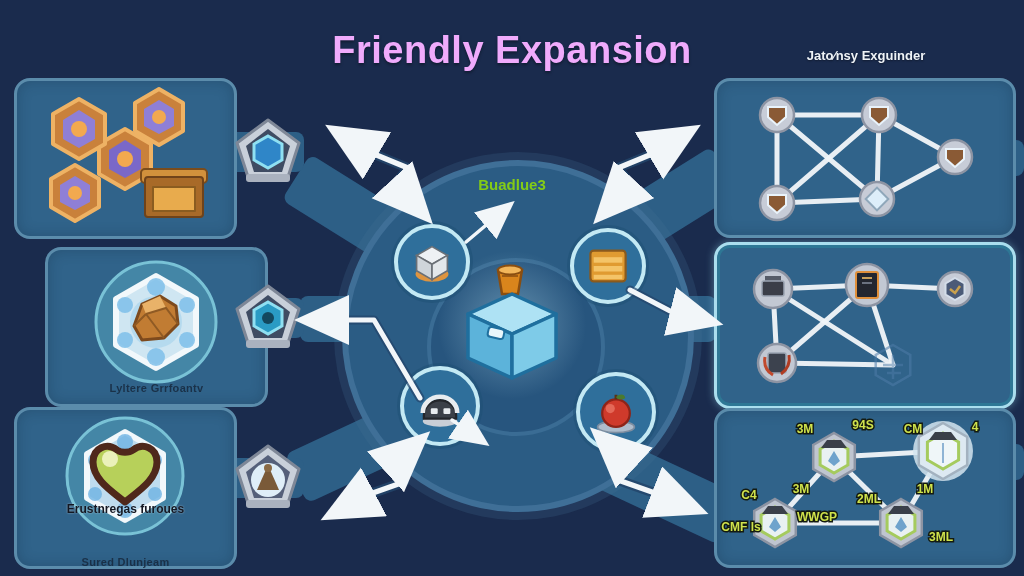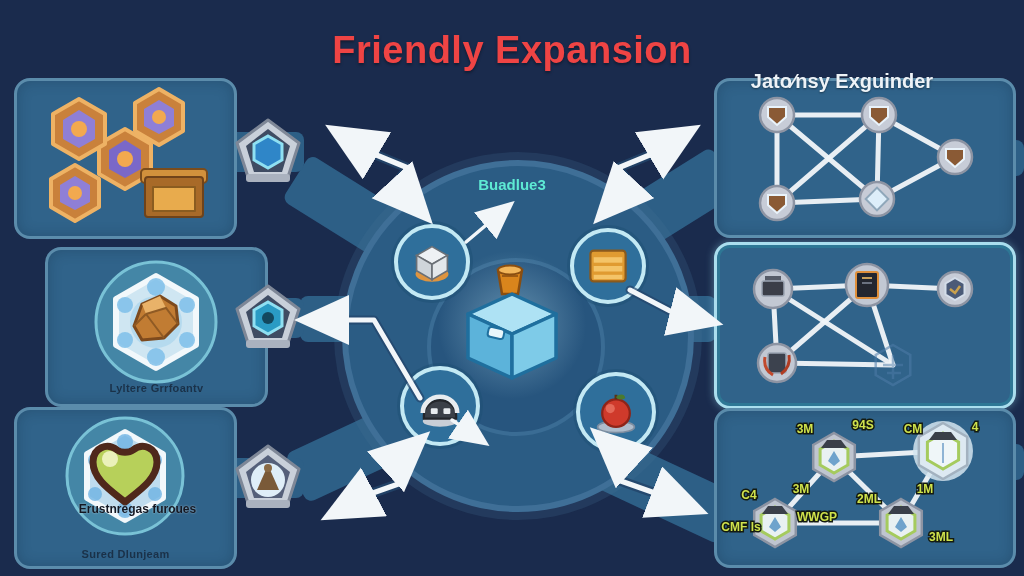--- a/index.html
+++ b/index.html
@@ -1,33 +1,33 @@
 <!DOCTYPE html>
 <html><head>
 <meta charset="utf-8">
 <style>
   html,body{margin:0;padding:0;background:#10203d;}
   .stage{position:relative;width:1024px;height:576px;overflow:hidden;
          background:#1a2b4d;font-family:"Liberation Sans",sans-serif;}
 
   
   .title{position:absolute;top:4px;left:0;width:100%;text-align:center;
-         font-size:38px;font-weight:bold;color:#ef4444;letter-spacing:.5px;
+         font-size:38px;font-weight:bold;color:#f0abfc;letter-spacing:.5px;
          text-shadow:0 2px 3px rgba(0,0,0,.35);z-index:7;}
   .col-header{position:absolute;top:48px;text-align:center;font-size:20px;
          font-weight:bold;color:#eef3f7;z-index:7;text-shadow:0 1px 2px rgba(0,0,0,.4);}
   .col-header.left{left:14px;width:217px;}
-  .col-header.right{left:694px;width:296px;font-size:20px;margin-top:22px;}
+  .col-header.right{left:718px;width:296px;font-size:13px;}
   .hub-label{position:absolute;left:412px;top:176px;width:200px;text-align:center;
-         font-size:15px;font-weight:bold;color:#5eead4;z-index:4;}
+         font-size:15px;font-weight:bold;color:#84cc16;z-index:4;}
   .caption{position:absolute;left:0;width:100%;text-align:center;font-size:11px;
          font-weight:bold;color:#182c42;opacity:.9;letter-spacing:.3px;}
   .banner-text{position:absolute;left:0;width:100%;text-align:center;font-size:12px;
          font-weight:bold;color:#131722;z-index:6;
-         text-shadow:0 0 2px rgba(255,255,255,.55);padding-left:12px;}
+         text-shadow:0 0 2px rgba(255,255,255,.55);}
 
   
   .band{position:absolute;background:#2d5f86;z-index:1;border-radius:8px;}
   .panel{position:absolute;background:#30638a;border:3px solid #5b8cab;
          border-radius:16px;z-index:2;box-shadow:inset 0 0 14px rgba(10,30,50,.25);}
   .panel.hl{border:3px solid #aadeee;box-shadow:inset 0 0 0 3px #2e7795,0 0 8px rgba(150,220,240,.45);}
 
   
   .hub-outer{position:absolute;left:342px;top:160px;width:340px;height:340px;
          border-radius:50%;background:#2b5c84;border:6px solid #3f6f97;z-index:2;
@@ -118,21 +118,21 @@
           <circle cx="138" cy="50" r="7"></circle>
           <circle cx="138" cy="84" r="7"></circle>
         <circle cx="108" cy="100" r="8"></circle>
           <circle cx="78" cy="84" r="7"></circle>
           <circle cx="78" cy="50" r="7"></circle>
       </g>
       <path d="M108,92 C96,82 76,70 76,52 C76,38 90,32 100,40 C104,43 112,43 116,40 C126,32 140,38 140,52 C140,70 120,82 108,92 Z" fill="#b7d05a" stroke="#4f281b" stroke-width="7" stroke-linejoin="round"></path>
       <circle cx="93" cy="49" r="8" fill="#f0f4c4" opacity="0.9"></circle>
     </svg>
     <div class="banner-text" style="top:92px;">Erustnregas furoues</div>
-    <div class="caption" style="top:138px;">Sured Dlunjeam</div>
+    <div class="caption" style="top:146px;">Sured Dlunjeam</div>
   </div>
 
   <svg class="abs" style="left:232px;top:116px;z-index:5;" width="72" height="72" viewBox="0 0 72 72">
     <polygon points="36,4 67,27 55,64 17,64 5,27" fill="#c9d0da" stroke="#7e8797" stroke-width="3" stroke-linejoin="round"></polygon>
     <polygon points="36,13 58,30 50,56 22,56 14,30" fill="#3f4c63"></polygon>
     <polygon points="36,20 50,28 50,44 36,52 22,44 22,28" fill="#2f86c8" stroke="#8fe0f2" stroke-width="3"></polygon>
     <rect x="14" y="58" width="44" height="8" rx="3" fill="#aab2bf"></rect>
   </svg>
   <svg class="abs" style="left:232px;top:282px;z-index:5;" width="72" height="72" viewBox="0 0 72 72">
     <polygon points="36,4 67,27 55,64 17,64 5,27" fill="#c9d0da" stroke="#7e8797" stroke-width="3" stroke-linejoin="round"></polygon>

